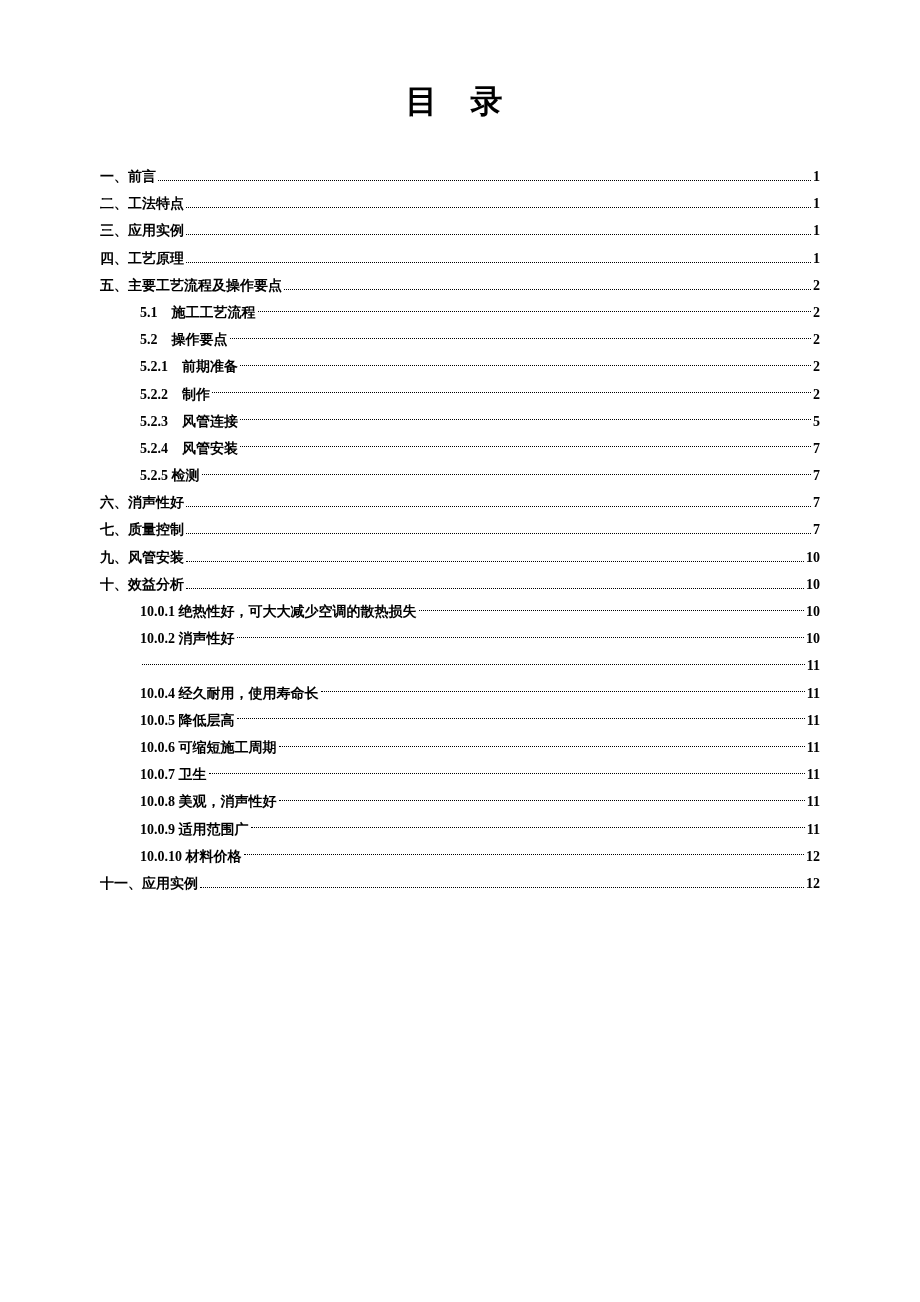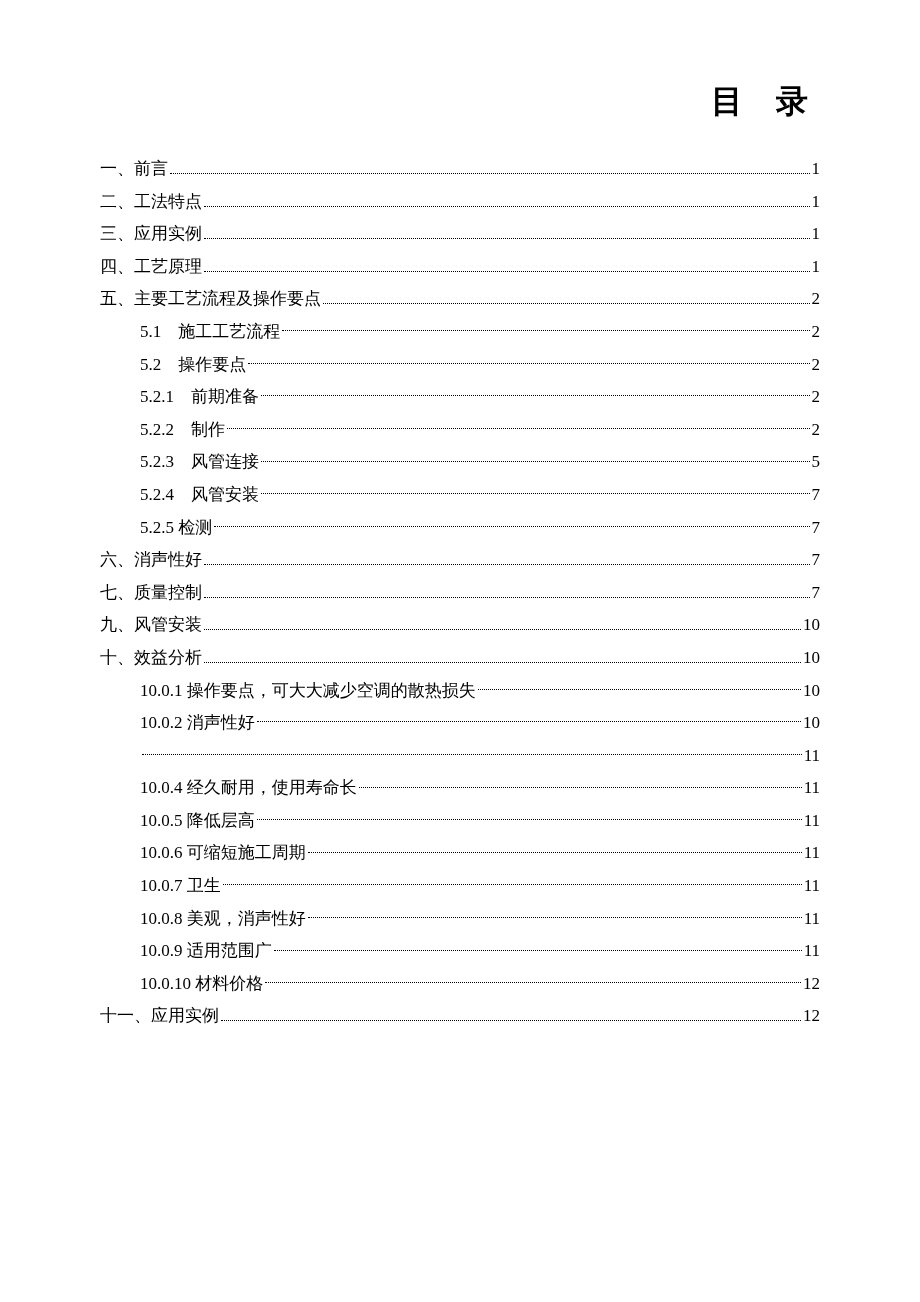--- a/index.html
+++ b/index.html
@@ -9,30 +9,31 @@
     }
     body {
       background: #ffffff;
       font-family: "SimSun", "宋体", serif;
       width: 920px;
       height: 1302px;
       padding: 80px 100px 60px 100px;
       color: #000;
     }
     .title {
-      text-align: right;
+      text-align: center;
       font-size: 32px;
       font-weight: bold;
       letter-spacing: 12px;
-      margin-bottom: 30px;
+      margin-bottom: 40px;
       font-family: "SimHei", "黑体", sans-serif;
     }
     .toc {
-      font-size: 17px;
+      font-size: 14px;
       line-height: 1.8;
+      font-weight: bold;
     }
     .toc-entry {
       display: flex;
       align-items: baseline;
       white-space: nowrap;
       margin-bottom: 2px;
     }
     .toc-entry.level-0 {
       padding-left: 0;
     }
@@ -133,21 +134,21 @@
       <span class="toc-label">九、风管安装</span>
       <span class="toc-dots"></span>
       <span class="toc-page">10</span>
     </div>
     <div class="toc-entry level-0">
       <span class="toc-label">十、效益分析</span>
       <span class="toc-dots"></span>
       <span class="toc-page">10</span>
     </div>
     <div class="toc-entry level-1">
-      <span class="toc-label">10.0.1  操作要点，可大大减少空调的散热损失</span>
+      <span class="toc-label">10.0.1  绝热性好，可大大减少空调的散热损失</span>
       <span class="toc-dots"></span>
       <span class="toc-page">10</span>
     </div>
     <div class="toc-entry level-1">
       <span class="toc-label">10.0.2  消声性好</span>
       <span class="toc-dots"></span>
       <span class="toc-page">10</span>
     </div>
     <div class="toc-entry level-1">
       <span class="toc-dots"></span>

